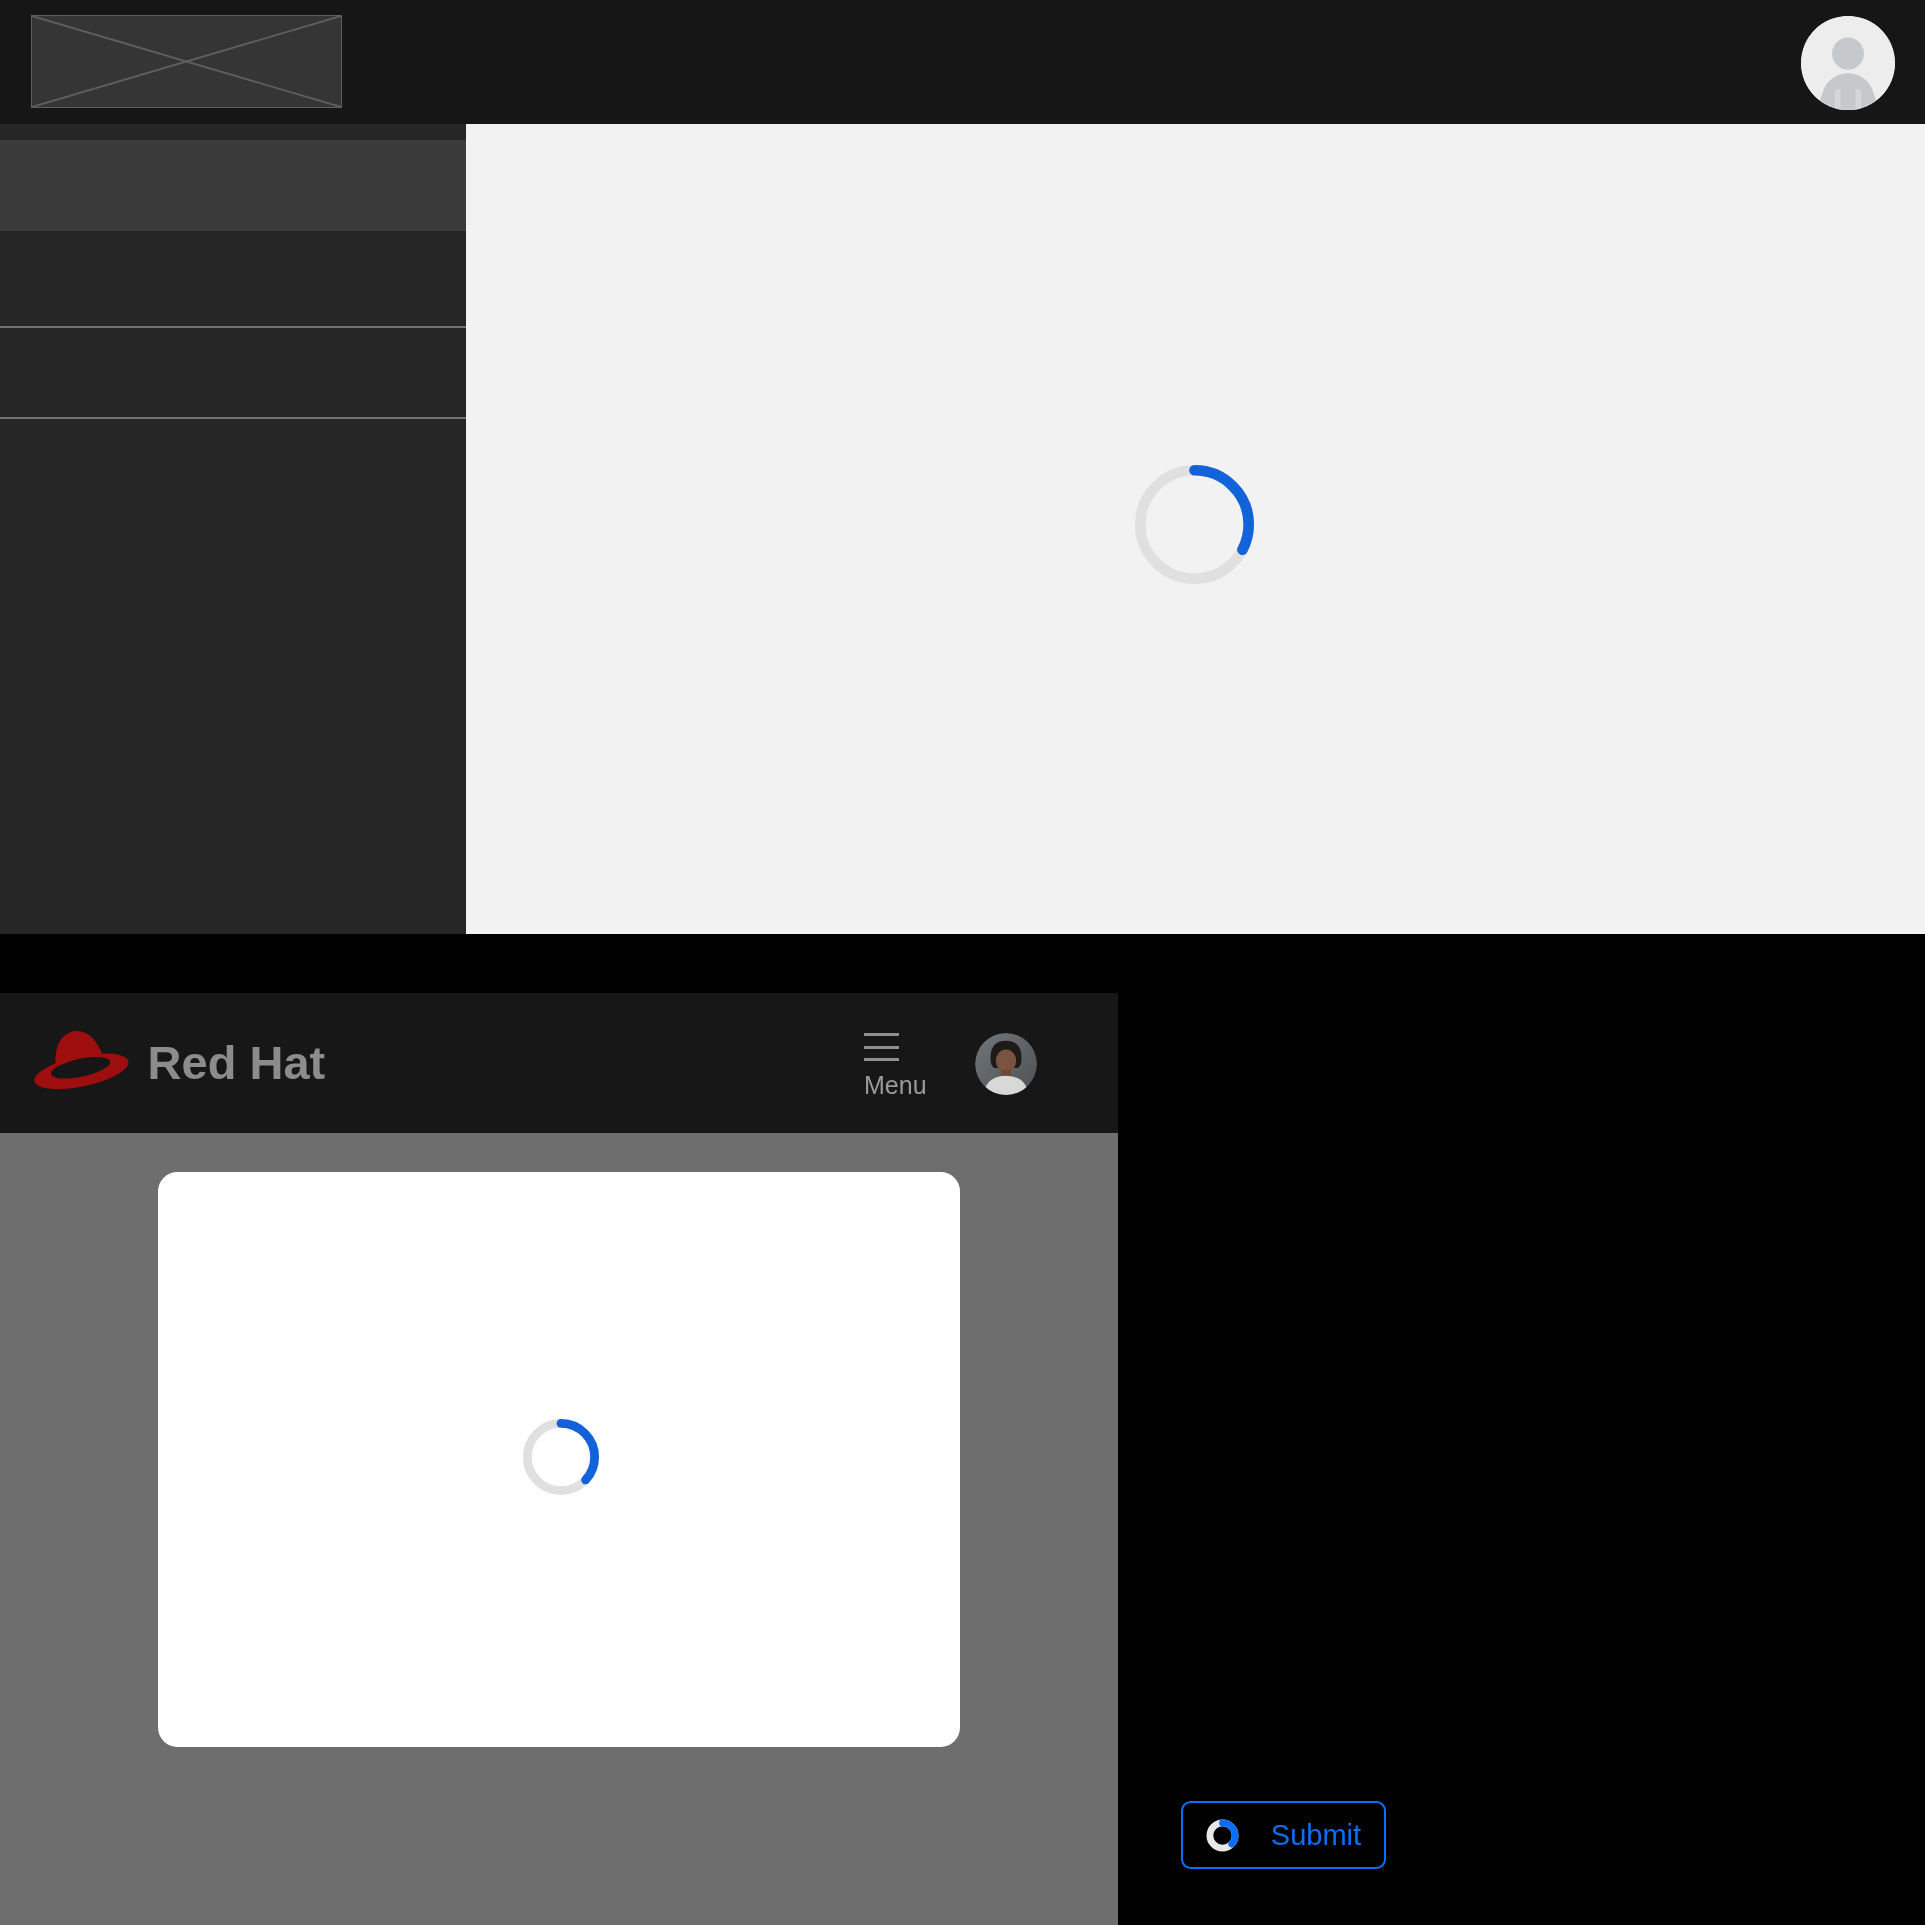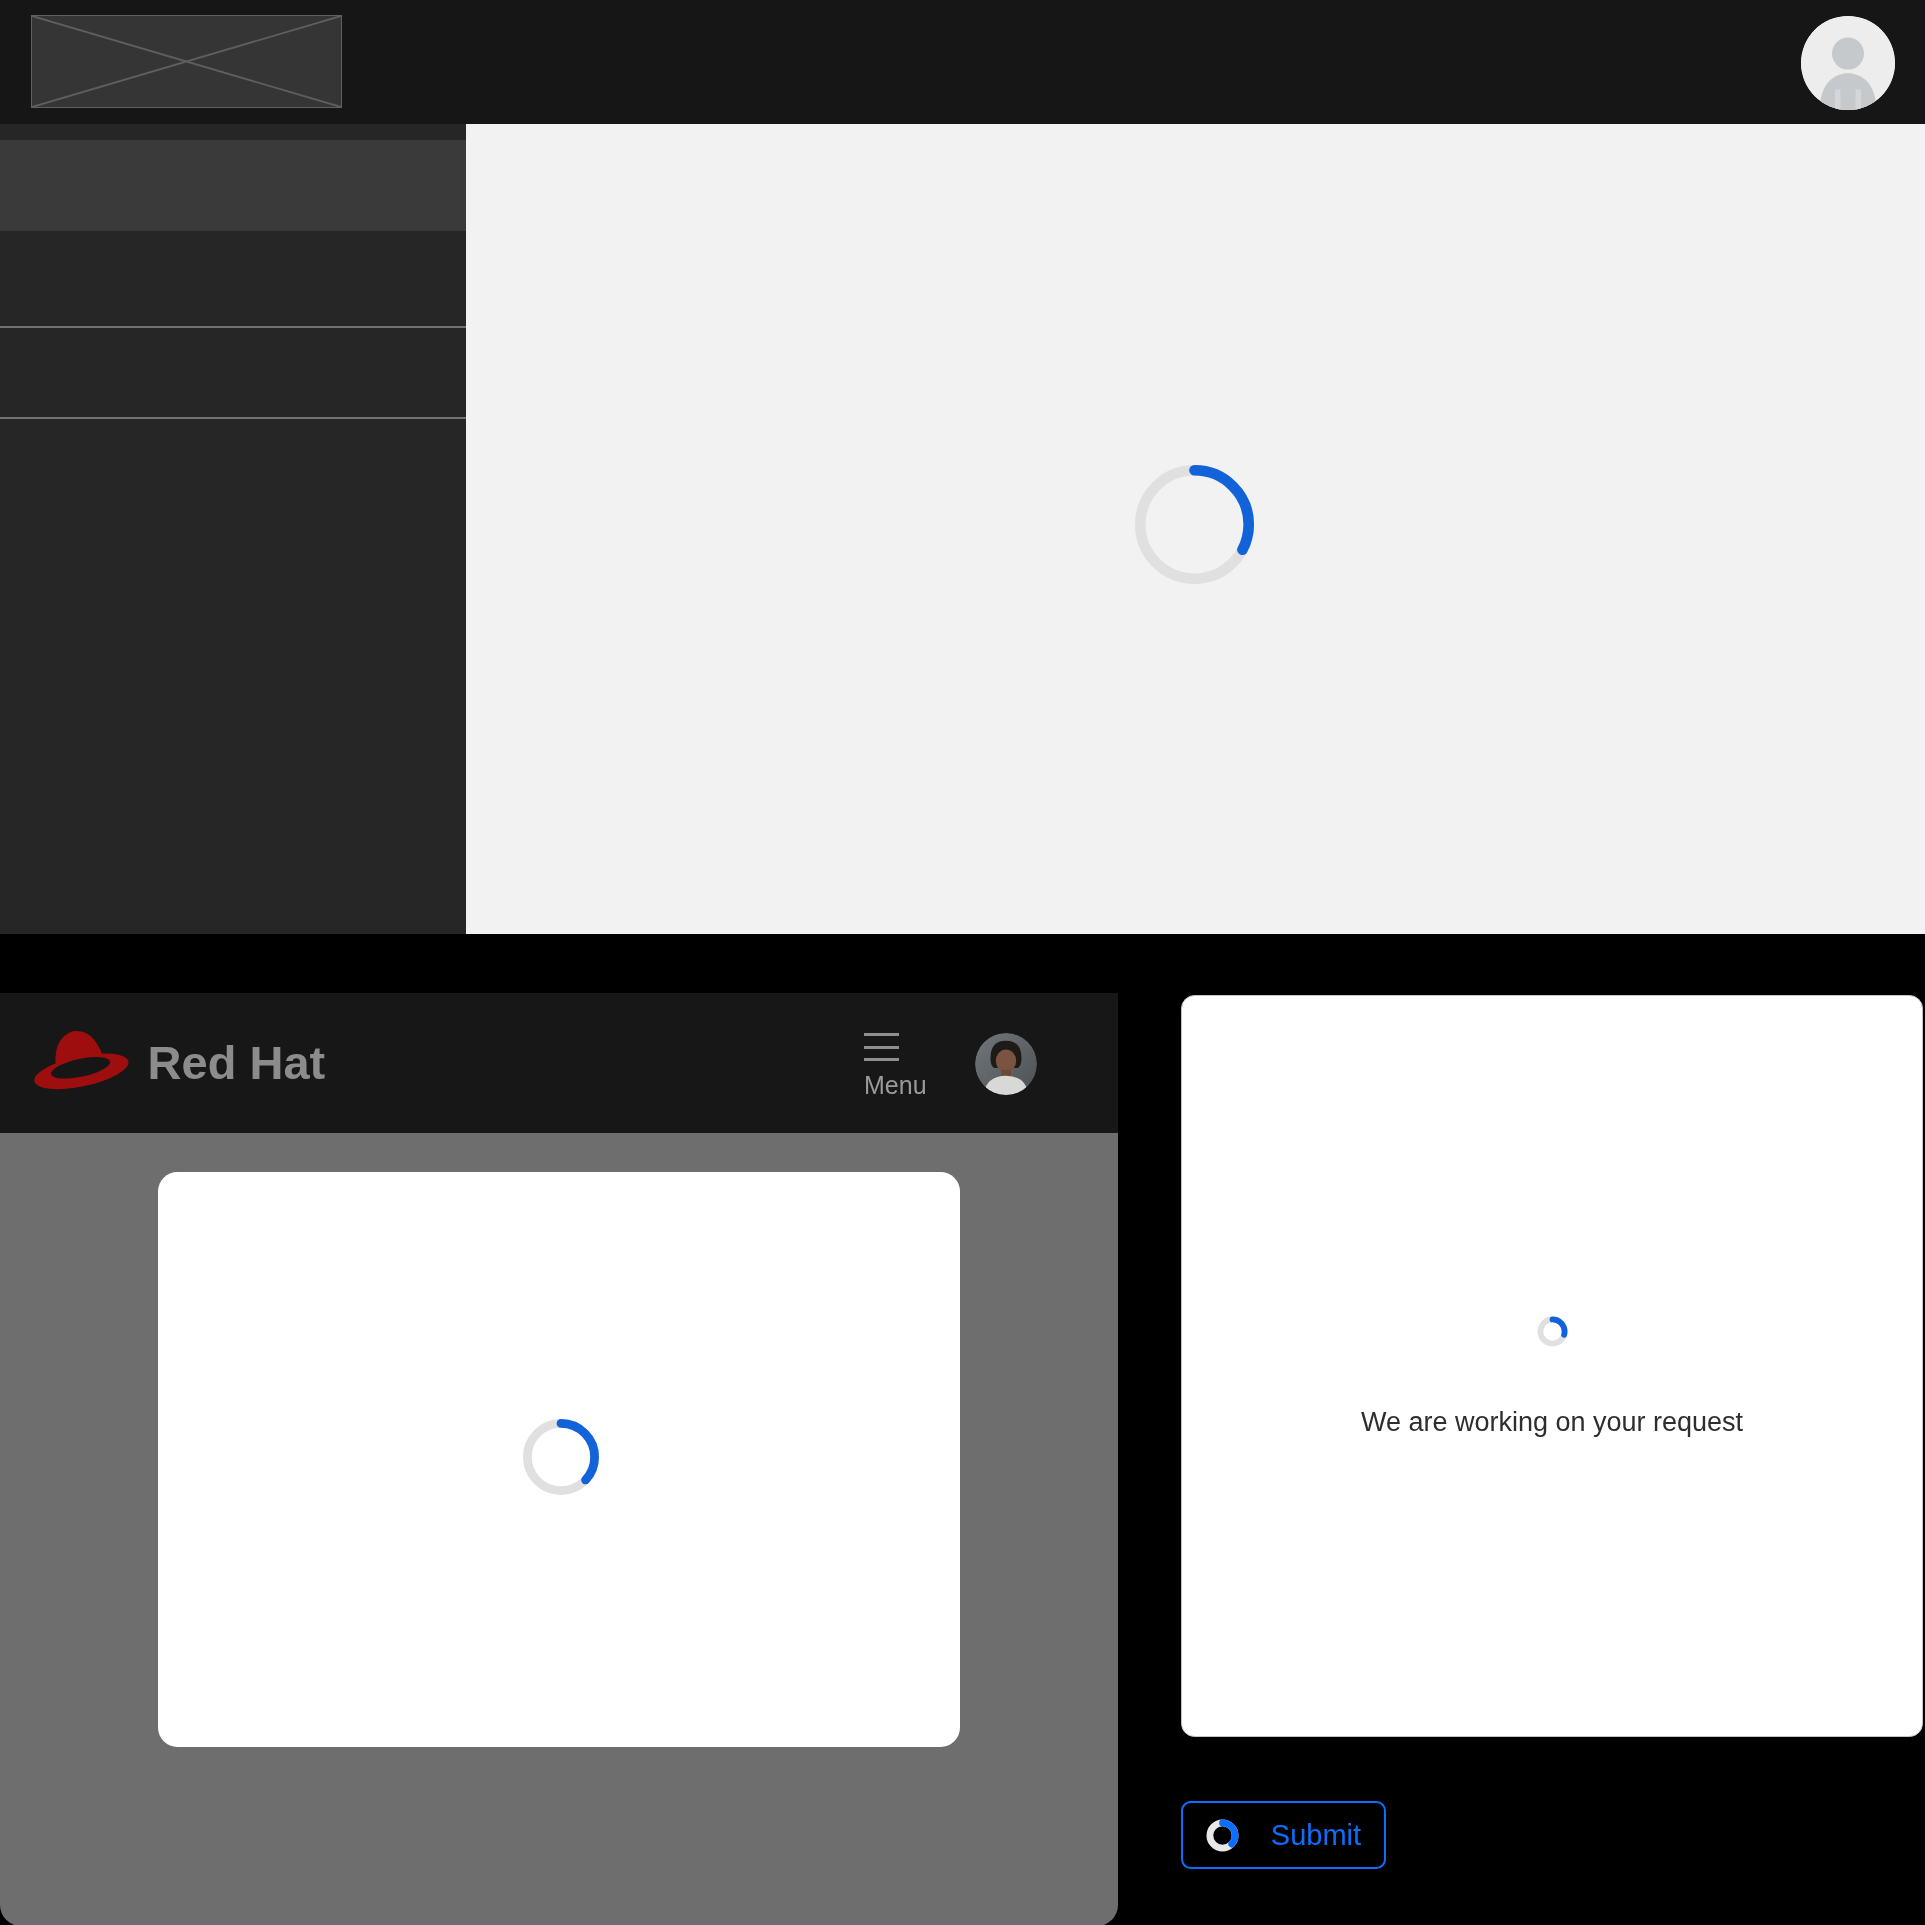--- a/index.html
+++ b/index.html
@@ -27,21 +27,21 @@
   .side-item.plain-2{top:204px;height:89px;background:#262626;}
   .side-divider{position:absolute;left:0;width:466px;height:1.9px;background:#717173;}
   .side-divider.d1{top:202px;}
   .side-divider.d2{top:293px;}
   .top-main{position:absolute;left:466px;top:124px;width:1459px;height:810px;background:#f2f2f2;}
   .spinner-lg{position:absolute;left:668px;top:340px;width:121px;height:121px;}
   
   .spin-track{stroke:#e0e0e0;fill:none;}
   .spin-arc{stroke:var(--spinner-blue,#1262d9);fill:none;stroke-linecap:round;}
   
-  .mobile-panel{position:absolute;left:0;top:993px;width:1118px;height:933px;background:#6e6e6e;border-radius:21px;}
+  .mobile-panel{position:absolute;left:0;top:993px;width:1118px;height:933px;background:#6e6e6e;}
   .mobile-header{position:absolute;left:0;top:0;width:1118px;height:140px;background:#171717;}
   .brand{position:absolute;left:27px;top:21.3px;height:97px;display:flex;align-items:center;}
   .brand svg{width:107px;height:89px;}
   .brand-name{
     margin-left:13.6px;color:#8c8c8c;font-size:47px;font-weight:700;letter-spacing:0;
   }
   .menu-btn{
     position:absolute;left:864px;top:23px;width:93px;height:101px;
     display:flex;flex-direction:column;align-items:flex-start;justify-content:center;
     background:none;border:none;cursor:pointer;padding:0;
@@ -157,27 +157,20 @@
       </div>
     </header>
     <div class="mobile-card">
       <svg class="spinner-md" viewBox="0 0 78 78">
         <circle class="spin-track" cx="39" cy="39" r="34.5" stroke-width="9"></circle>
         <circle class="spin-arc" cx="39" cy="39" r="34.5" stroke-width="9" stroke-dasharray="80 137" transform="rotate(-90 39 39)"></circle>
       </svg>
     </div>
   </section>
 
-  <section class="request-card">
-    <svg class="spinner-sm" viewBox="0 0 32 32">
-      <circle class="spin-track" cx="16" cy="16" r="12.5" stroke-width="6"></circle>
-      <circle class="spin-arc" cx="16" cy="16" r="12.5" stroke-width="6" stroke-dasharray="23 55.5" transform="rotate(-90 16 16)"></circle>
-    </svg>
-    <p class="status-text">We are working on your request</p>
-  </section>
 
   <button class="submit-btn">
     <svg viewBox="0 0 34 34">
       <circle class="submit-track" cx="17" cy="17" r="13" stroke-width="7"></circle>
       <circle class="submit-arc" cx="17" cy="17" r="13" stroke-width="7" stroke-dasharray="30 51.7" transform="rotate(-90 17 17)"></circle>
     </svg>
     <span class="submit-label">Submit</span>
   </button>
 
 </div>

